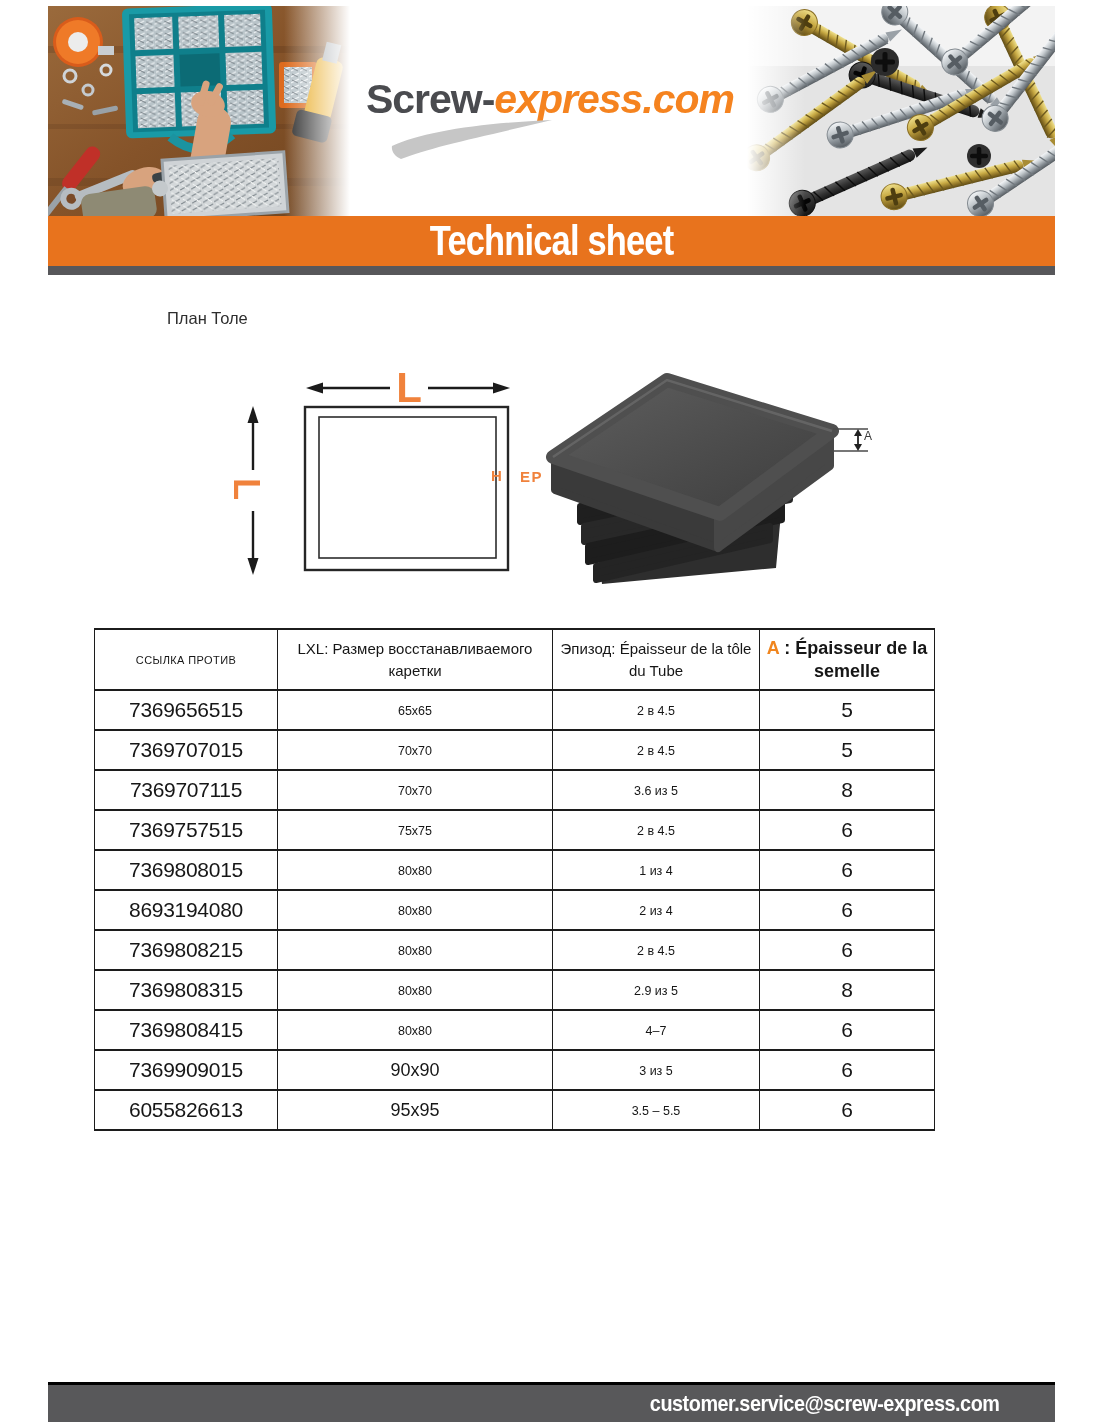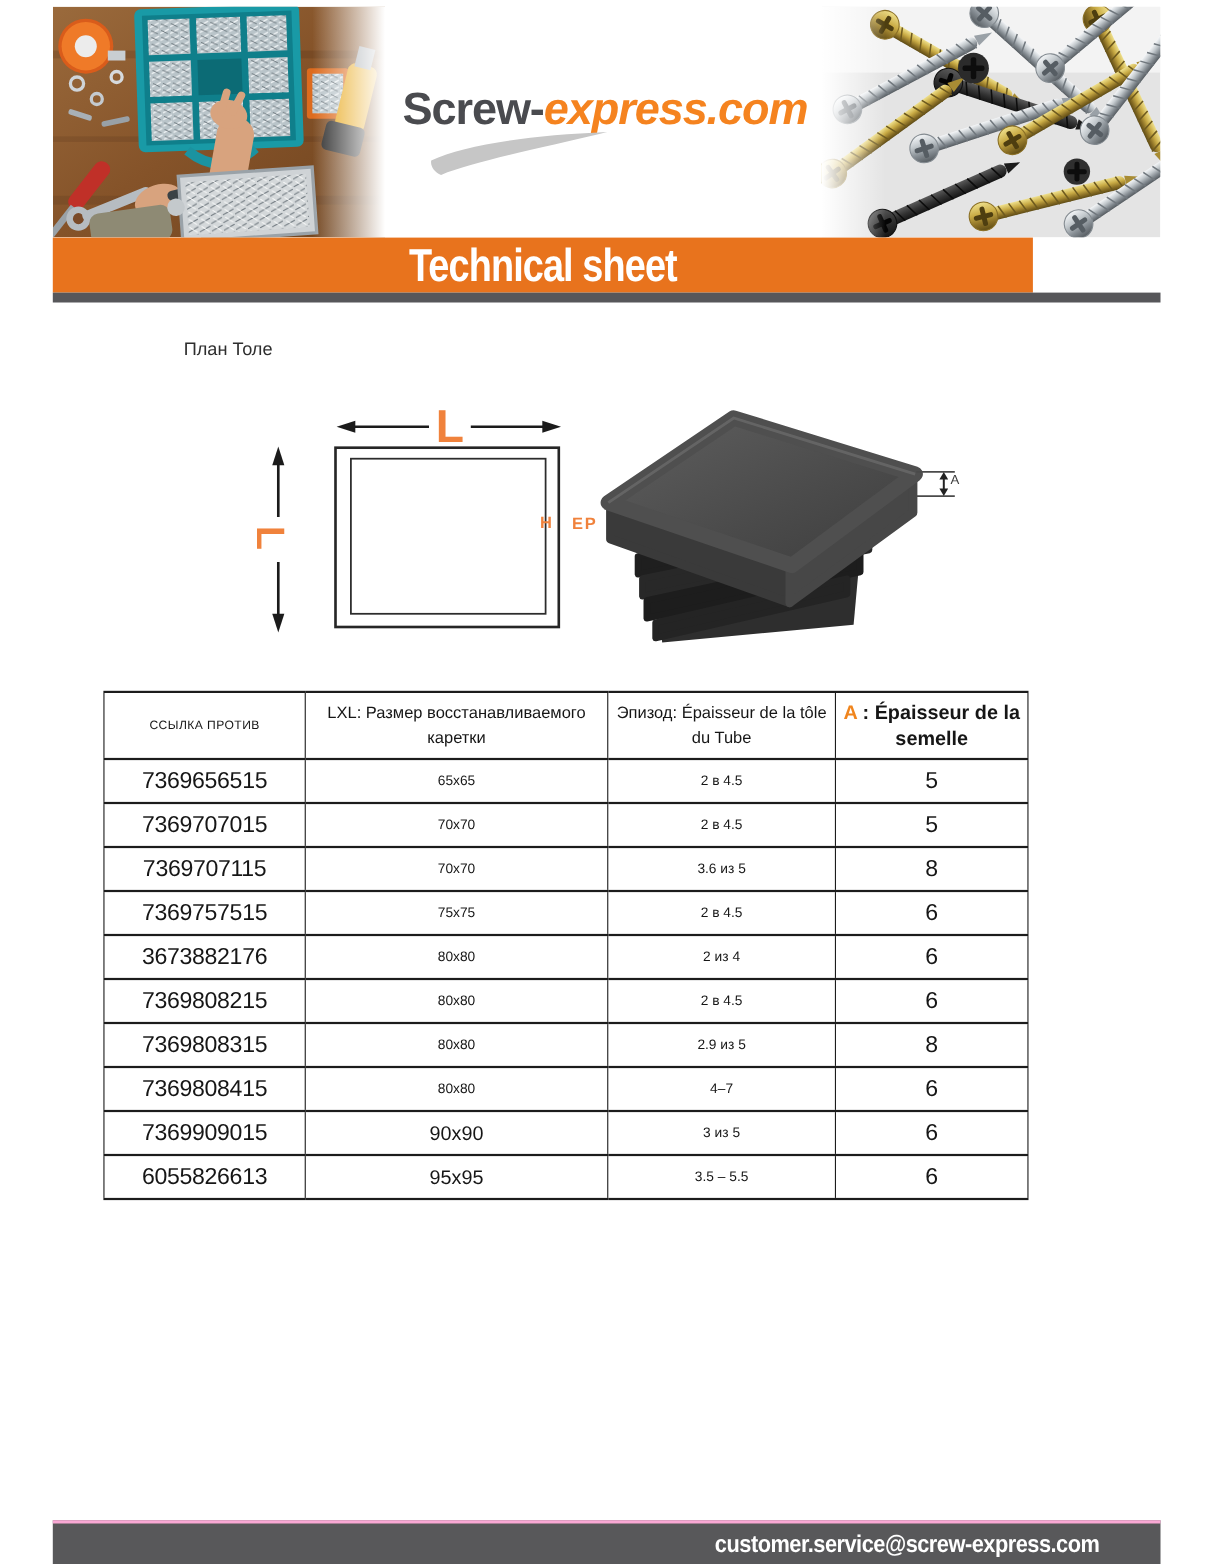--- a/index.html
+++ b/index.html
@@ -10,21 +10,21 @@
   
   .photo { position:absolute; top:6px; height:210px; overflow:hidden; }
   .photo-left  { left:48px;  width:302px; }
   .photo-right { left:747px; width:308px; }
   .logo { position:absolute; left:350px; top:76px; width:400px; text-align:center;
           font-weight:700; font-size:41px; letter-spacing:-1px; white-space:nowrap; }
   .logo .g { color:#4a4b4f; }
   .logo .o { color:#f5831f; font-style:italic; }
   .swoosh { position:absolute; left:388px; top:118px; width:168px; height:42px; }
 
-  .banner { position:absolute; left:48px; top:216px; width:891px; height:50px;
+  .banner { position:absolute; left:48px; top:216px; width:1007px; height:50px;
             background:#e8731d; display:flex; align-items:center; justify-content:center; }
   .banner-text { color:#ffffff; font-weight:700; font-size:42px; letter-spacing:-1px;
                  display:inline-block; transform:scaleX(.82); }
   .banner-strip { position:absolute; left:48px; top:266px; width:1007px; height:9px; background:#57575a; }
 
   
   .diagram-caption { position:absolute; left:167px; top:309px; font-size:16.5px; color:#2e2e2e; }
   .diagram-svg { position:absolute; left:230px; top:358px; width:680px; height:246px; }
   .dim-label { position:absolute; font-weight:700; color:#f0823c; }
   .lbl-L  { left:386px; top:364px; width:46px; text-align:center; font-size:42px; }
@@ -46,21 +46,21 @@
   .th-bold  { font-size:18px;  font-weight:700; line-height:1.25; }
   .th-bold .a-orange { color:#f0851e; }
   .c-ref  span { font-size:21px; letter-spacing:-.3px; }
   .c-size span { font-size:12.5px; }
   .c-size span.lg { font-size:18px; }
   .c-tube span { font-size:12.5px;margin-top:27px; }
   .c-sole span { font-size:21px; }
 
   
   .footer-bar { position:absolute; left:48px; top:1382px; width:1007px; height:40px;
-                background:#58585a; border-top:3px solid #f9a8d4;
+                background:#58585a; border-top:3px solid #000000;
                 display:flex; align-items:center; justify-content:flex-end; padding-right:56px; }
   .footer-text { color:#fff; font-weight:700; font-size:22px; display:inline-block;
                  transform:scaleX(.9); transform-origin:right center; letter-spacing:-.5px; }
 </style>
 </head>
 <body>
 
 <div class="page">
 
   <div class="photo photo-left">
@@ -336,21 +336,27 @@
       <td class="c-tube"><span>3.6 из 5</span></td>
       <td class="c-sole"><span>8</span></td>
     </tr>
         <tr>
       <td class="c-ref"><span>7369757515</span></td>
       <td class="c-size"><span>75x75</span></td>
       <td class="c-tube"><span>2 в 4.5</span></td>
       <td class="c-sole"><span>6</span></td>
     </tr>
         <tr>
-      <td class="c-ref"><span>3673882176</span></td>
+      <td class="c-ref"><span>7369808015</span></td>
+      <td class="c-size"><span>80x80</span></td>
+      <td class="c-tube"><span>1 из 4</span></td>
+      <td class="c-sole"><span>6</span></td>
+    </tr>
+        <tr>
+      <td class="c-ref"><span>8693194080</span></td>
       <td class="c-size"><span>80x80</span></td>
       <td class="c-tube"><span>2 из 4</span></td>
       <td class="c-sole"><span>6</span></td>
     </tr>
         <tr>
       <td class="c-ref"><span>7369808215</span></td>
       <td class="c-size"><span>80x80</span></td>
       <td class="c-tube"><span>2 в 4.5</span></td>
       <td class="c-sole"><span>6</span></td>
     </tr>

